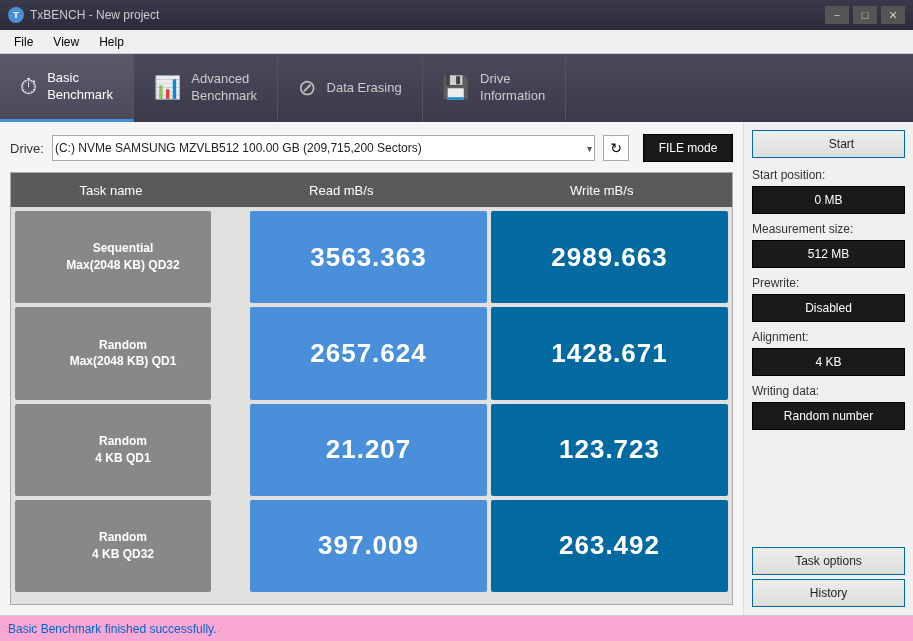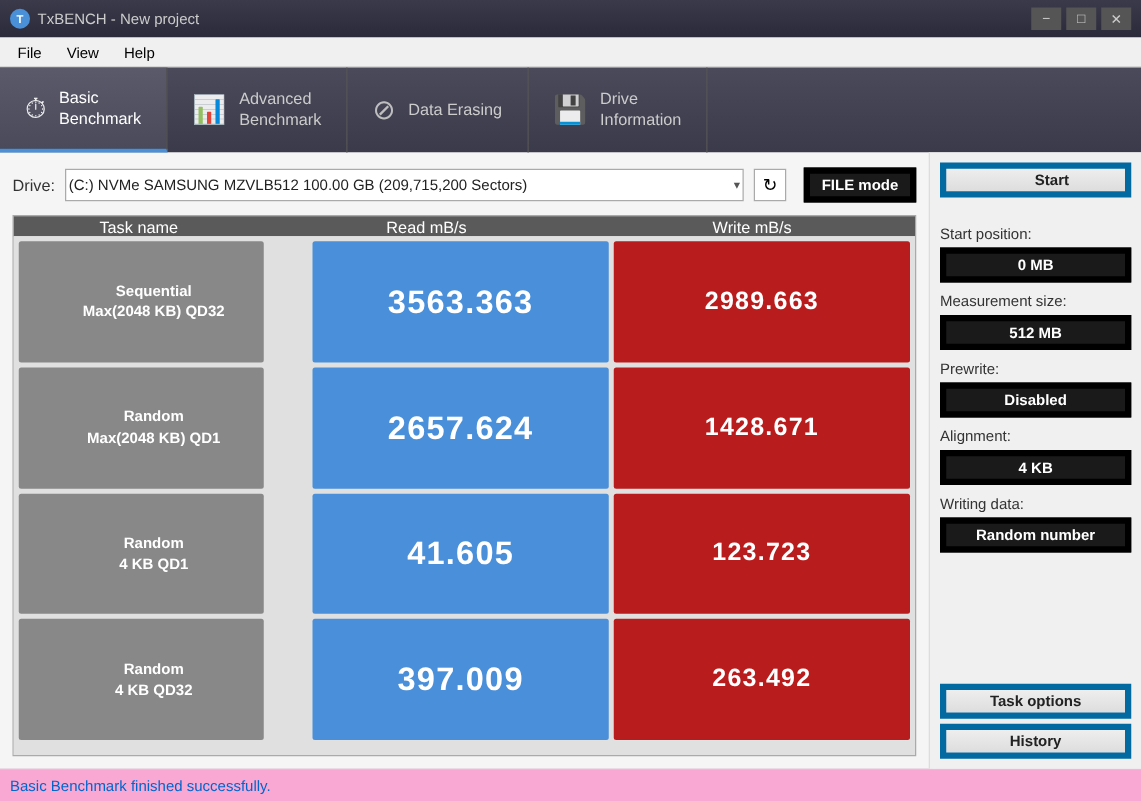--- a/index.html
+++ b/index.html
@@ -143,21 +143,21 @@
     .bench-table {
       flex: 1;
       border: 1px solid #aaa;
       display: flex;
       flex-direction: column;
     }
     .bench-header {
       display: flex;
       background: #5a5a5a;
       color: white;
-      height: 16px;
+      height: 34px;
       align-items: center;
     }
     .bench-header-cell {
       display: flex;
       align-items: center;
       justify-content: center;
       font-size: 13px;
       font-weight: 500;
     }
     .bench-header-cell:first-child { width: 200px; }
@@ -199,49 +199,49 @@
       justify-content: center;
       color: white;
       font-size: 26px;
       font-weight: bold;
       border-radius: 2px;
       letter-spacing: 1px;
       margin-left: 35px;
     }
     .bench-row-write {
       flex: 1;
-      background: #b91c1c;
+      background: #0369a1;
       display: flex;
       align-items: center;
       justify-content: center;
       color: white;
-      font-size: 20px;
+      font-size: 26px;
       font-weight: bold;
       border-radius: 2px;
       letter-spacing: 1px;
     }
 
     
     .right-panel {
       width: 170px;
       padding: 8px;
       display: flex;
       flex-direction: column;
       gap: 4px;
       background: #f0f0f0;
       border-left: 1px solid #ddd;
     }
     .right-btn {
       width: 100%;
       height: 28px;
-      border: 5px solid #0369a1;
+      border: 1px solid #0369a1;
       background: linear-gradient(to bottom, #eee, #ddd);
       cursor: pointer;
       font-size: 12px;
-      font-weight: 700;
+      font-weight: 400;
       color: #222;
     }
     .right-btn.black {
       background: #1a1a1a;
       color: white;
       border-color: #000;
     }
     .right-label {
       font-size: 12px;
       color: #333;
@@ -332,36 +332,36 @@
         </div>
 
         <div class="bench-row">
           <div class="bench-row-label">Random<br>Max(2048 KB) QD1</div>
           <div class="bench-row-read">2657.624</div>
           <div class="bench-row-write">1428.671</div>
         </div>
 
         <div class="bench-row">
           <div class="bench-row-label">Random<br>4 KB QD1</div>
-          <div class="bench-row-read">41.605</div>
+          <div class="bench-row-read">21.207</div>
           <div class="bench-row-write">123.723</div>
         </div>
 
         <div class="bench-row">
           <div class="bench-row-label">Random<br>4 KB QD32</div>
           <div class="bench-row-read">397.009</div>
           <div class="bench-row-write">263.492</div>
         </div>
 
       </div>
     </div>
   </div>
 
   <div class="right-panel">
-    <button class="right-btn" style="margin-bottom:14px;padding-left:26px;">Start</button>
+    <button class="right-btn" style="margin-bottom:2px;padding-left:26px;">Start</button>
 
     <span class="right-label">Start position:</span>
     <button class="right-btn black">0 MB</button>
 
     <span class="right-label">Measurement size:</span>
     <button class="right-btn black">512 MB</button>
 
     <span class="right-label">Prewrite:</span>
     <button class="right-btn black">Disabled</button>
 

